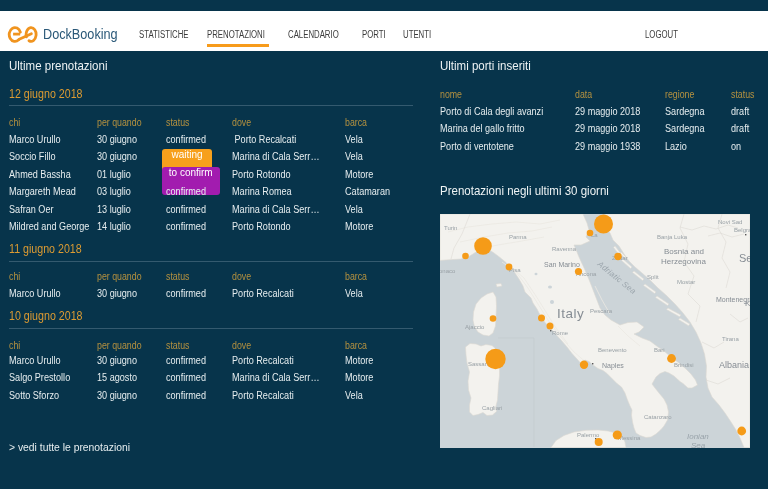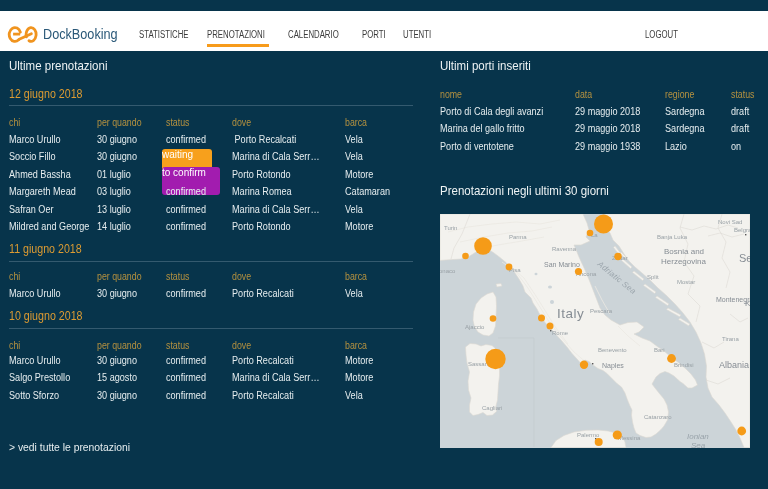--- a/index.html
+++ b/index.html
@@ -9,21 +9,21 @@
 .hdr { position:absolute; left:0; top:0; width:768px; height:40px; background:#ffffff;margin-top:11px; }
 .brand { position:absolute; left:42.5px; top:15.5px; font-size:14px; line-height:1; color:#2a5878; transform:scaleX(.905); transform-origin:left top; white-space:nowrap; }
 .nav { position:absolute; top:18.5px; font-size:10px; line-height:1; color:#3b3b3b; transform:scaleX(.78); transform-origin:left top; white-space:nowrap; }
 .underline { position:absolute; background:#f79b1b; height:3px; }
 .h1 { position:absolute; font-size:13px; line-height:1; color:#eef3f4; transform:scaleX(.885); transform-origin:left top; white-space:nowrap; }
 .dateh { position:absolute; font-size:13px; line-height:1; color:#dd9b32; transform:scaleX(.82); transform-origin:left top; white-space:nowrap; }
 .divider { position:absolute; left:9px; width:404px; height:1px; background:#345a6f; }
 .thead { position:absolute; font-size:10px; line-height:1; color:#b5913f; transform:scaleX(.88); transform-origin:left top; white-space:nowrap; }
 .cell { position:absolute; font-size:10px; line-height:1; color:#e6edef; transform:scaleX(.91); transform-origin:left top; white-space:nowrap; }
 .link { position:absolute; font-size:11px; line-height:1; color:#e6edef; transform:scaleX(.94); transform-origin:left top; white-space:nowrap; }
-.badge { position:absolute; font-size:10px; color:#fff; border-radius:3px; height:28px; line-height:12px; }
+.badge { position:absolute; font-size:10px; color:#fff; border-radius:3px; text-align:center; height:28px; line-height:12px; }
 .bwait { background:#f7a01c; }
 .bconf { background:#a21caf; }
 </style>
 </head>
 <body>
   <div class="hdr">
     <svg class="abs" style="left:6.5px;top:14.5px" width="31" height="17" viewBox="0 0 31 17">
       <g fill="none" stroke="#f0941f" stroke-width="2.8">
         <path d="M 11.65,13.79 A 5.75 6.9 0 1 1 13.35,6.14" stroke-linecap="round"></path>
         <path d="M 21.99,14.75 A 5 6.9 0 1 0 19.40,10.86" stroke-linecap="round"></path>

